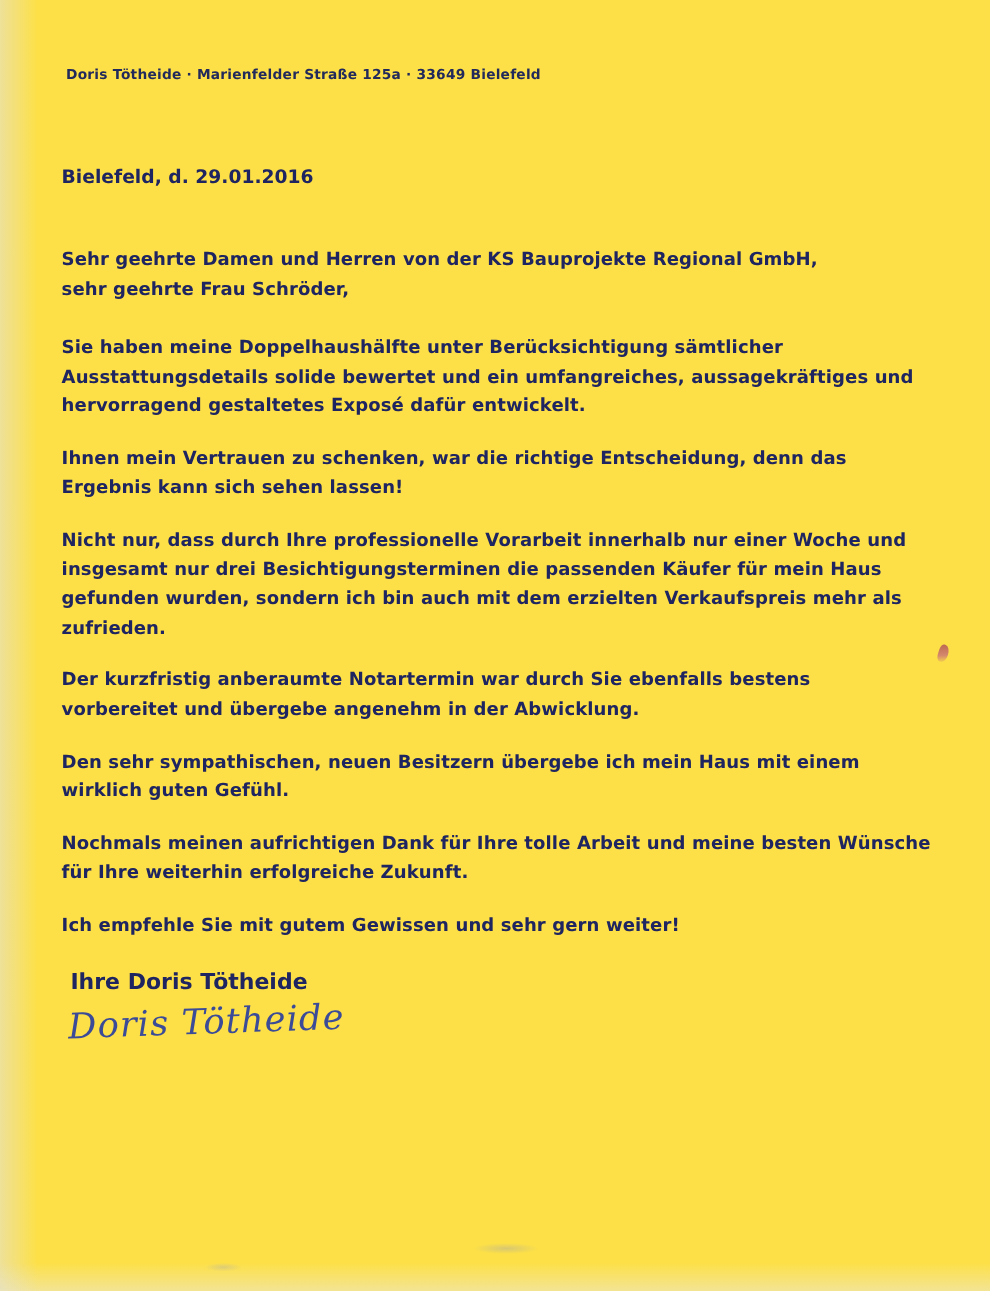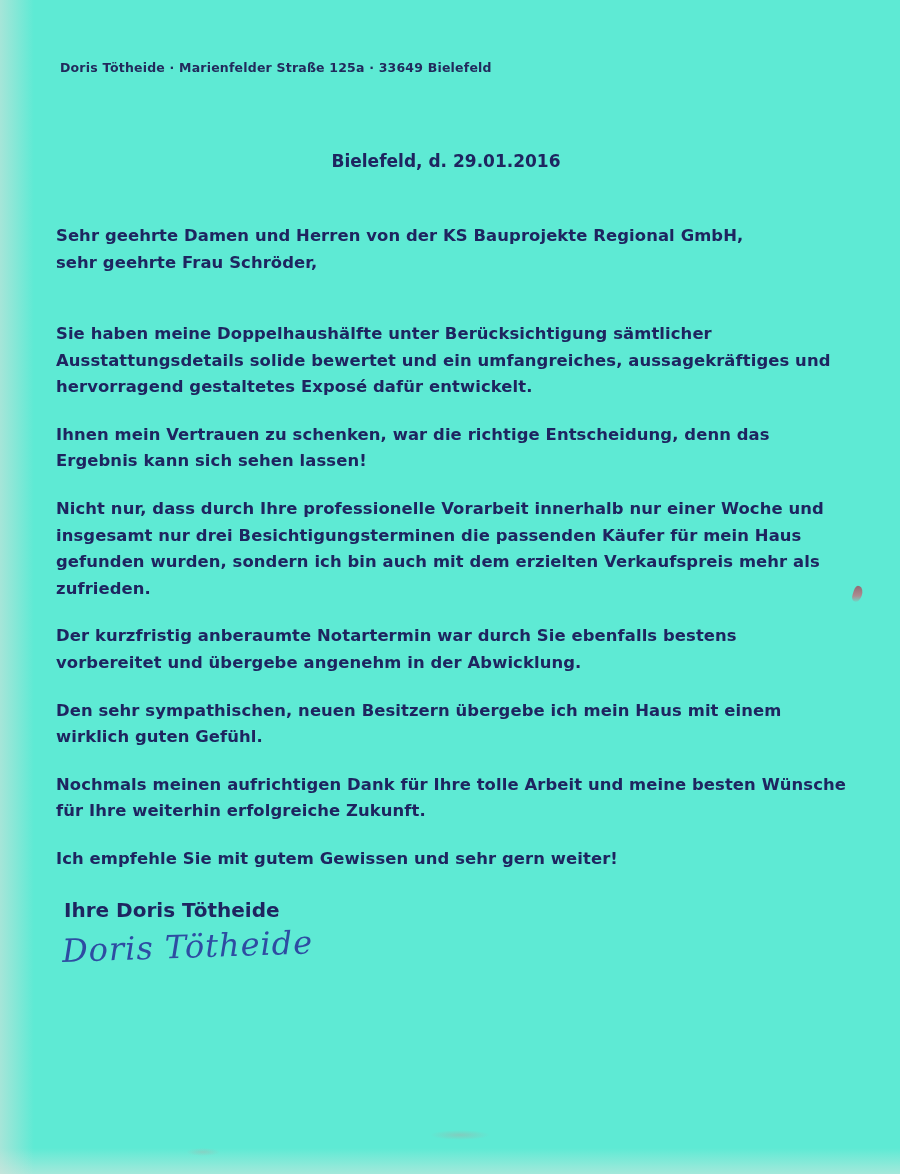--- a/index.html
+++ b/index.html
@@ -11,21 +11,21 @@
     height: 1174px;
     background: #ffffff;
     font-family: "DejaVu Sans", sans-serif;
     color: #1a1f4e;
     position: relative;
     overflow: hidden;
   }
   .page {
     position: absolute;
     inset: 0;
-    background: #5eead4;
+    background: #fde047;
   }
   
   .page::before {
     content: "";
     position: absolute;
     left: 0; top: 0; right: 0; bottom: 0;
     background:
       linear-gradient(90deg, rgba(225,225,220,0.55) 0px, rgba(255,255,255,0) 34px),
       linear-gradient(0deg, rgba(232,232,226,0.5) 0px, rgba(255,255,255,0) 26px);
     pointer-events: none;
@@ -39,39 +39,39 @@
   .letterhead {
     font-size: 12.5px;
     font-weight: bold;
     letter-spacing: 0.2px;
     color: #222a5c;
     margin: 0 0 0 4px;
     white-space: nowrap;
   }
   .date-line {
     margin-top: 76px;
-    text-align: center;
+    text-align: left;
     font-size: 17px;
     font-weight: bold;
     color: #1e2560;
     padding-right: 10px;
   }
   .body-block {
     margin-top: 52px;
     font-size: 16.4px;
     font-weight: bold;
     line-height: 1.62;
     color: #1e2560;
     letter-spacing: 0.1px;
   }
   .para {
     margin: 0 0 21px 0;
   }
   .para.salutation {
-    margin-bottom: 45px;
+    margin-bottom: 27px;
   }
   .para.last-line {
     margin-bottom: 26px;
   }
   .closing {
     margin: 0 0 0 8px;
     font-size: 20px;
     font-weight: bold;
     color: #1e2560;
   }

